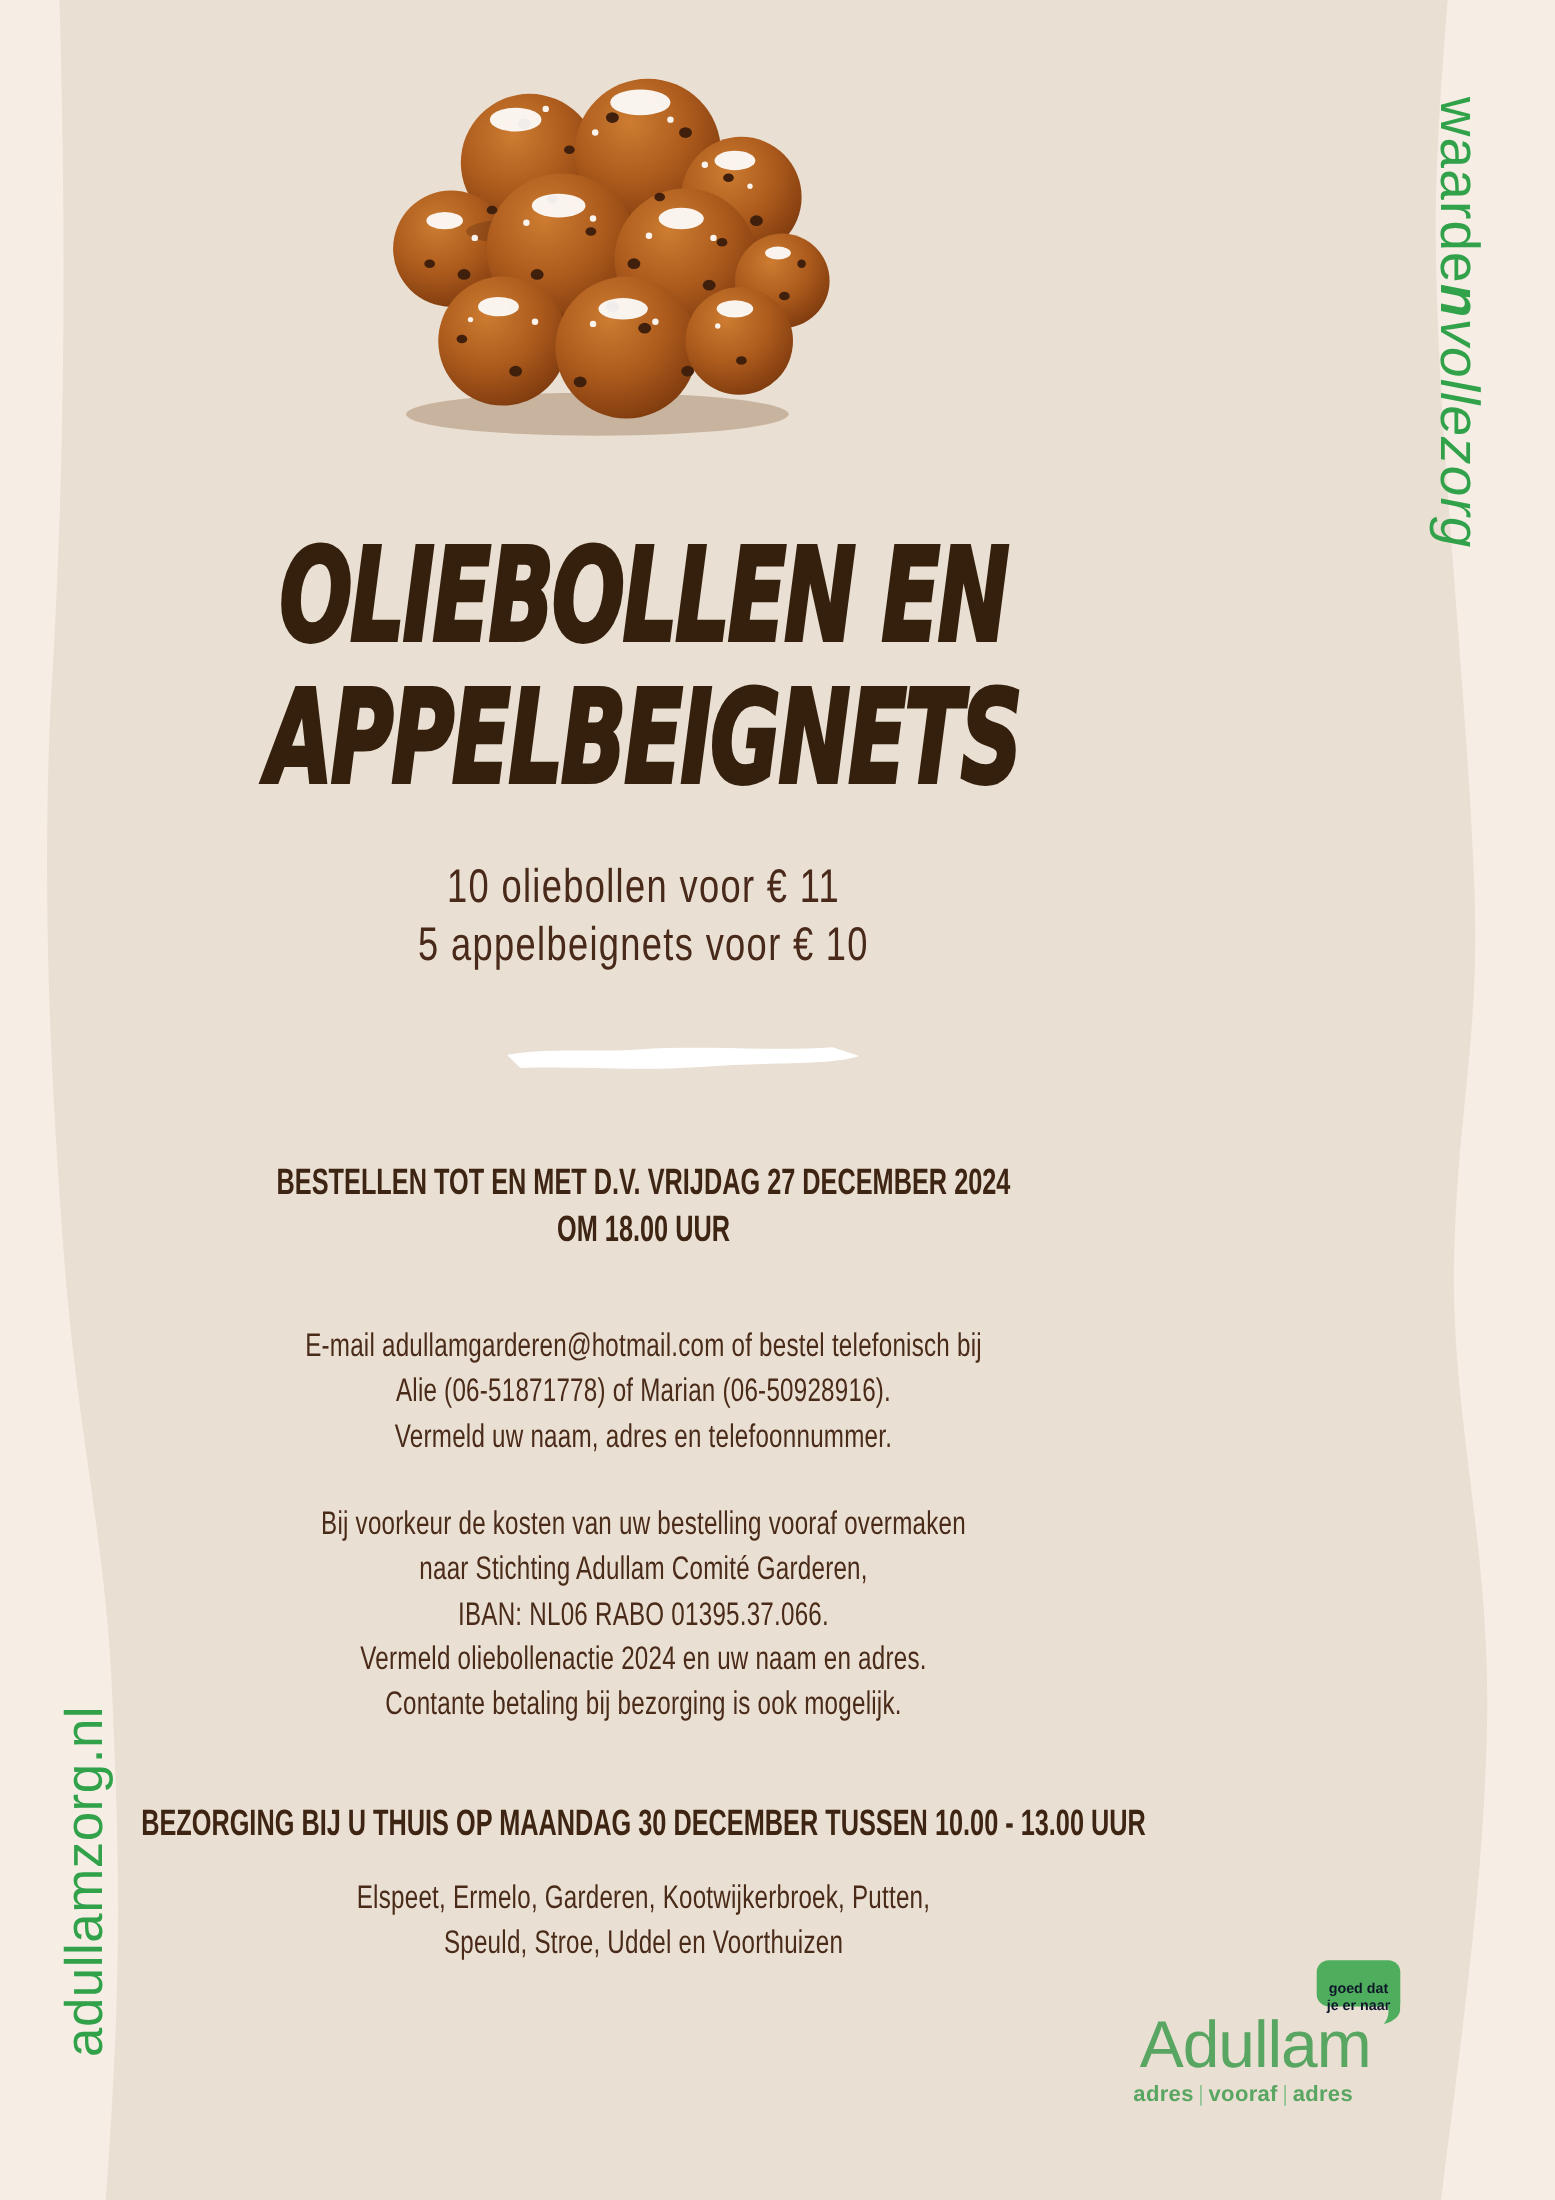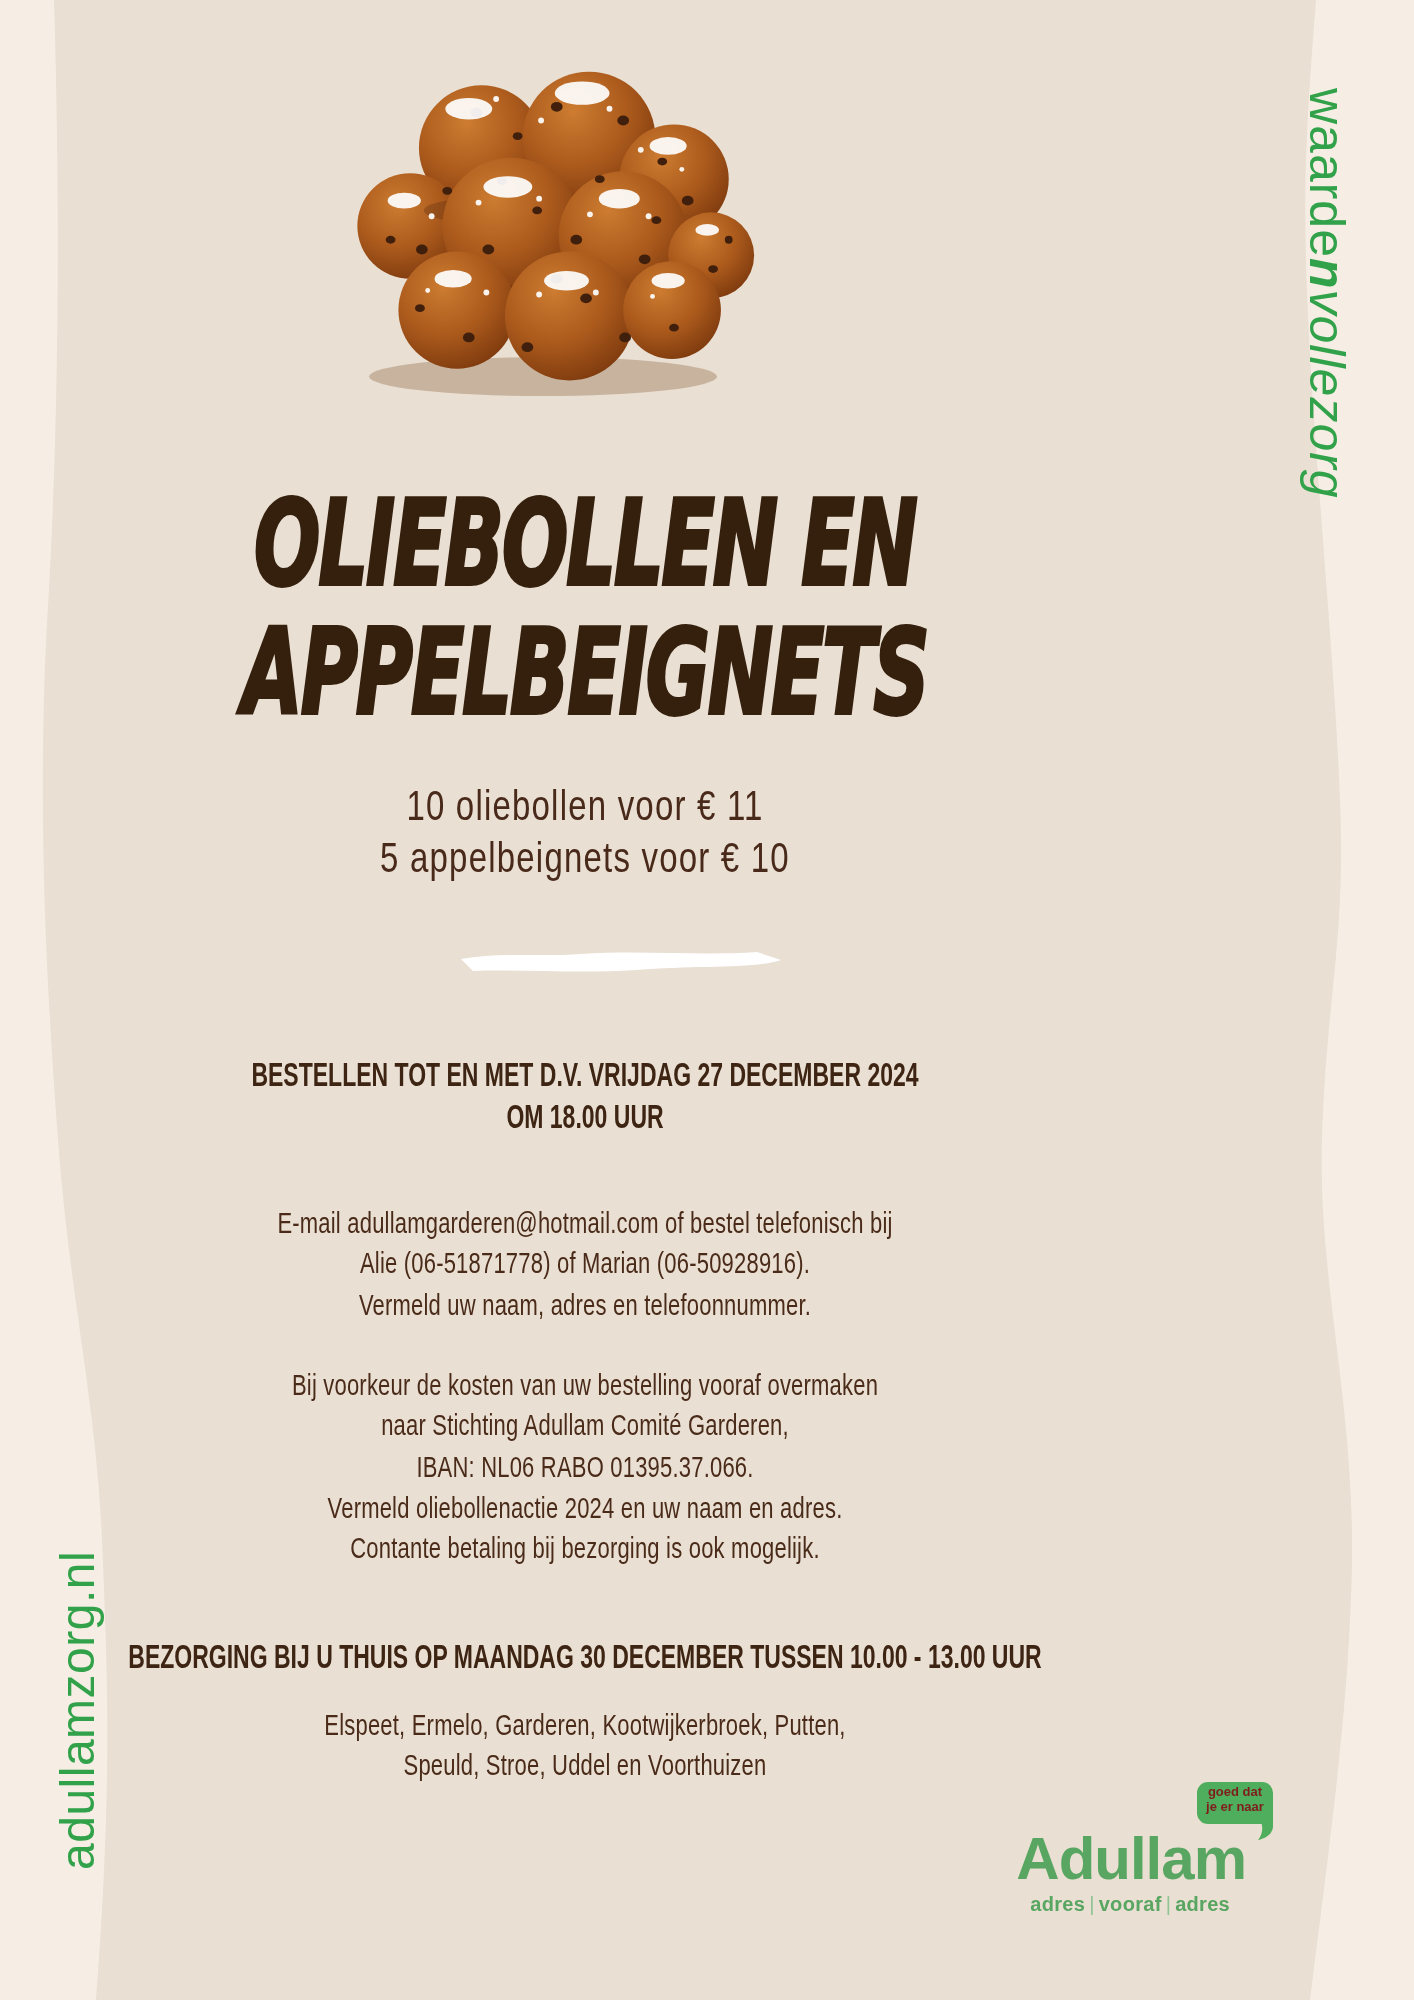--- a/index.html
+++ b/index.html
@@ -66,27 +66,27 @@
     transform:scaleY(1.35);transform-origin:center top;
   }
   .par-contact{top:1203px;}
   .par-payment{top:1365px;}
   .par-towns{top:1705px;}
 
   
   .bubble{
     position:absolute;left:1197px;top:1782px;width:76px;height:42px;
     background:#4fae5d;border-radius:11px 11px 2px 11px;
-    color:#7f1d1d;font-weight:700;font-size:13px;line-height:1.15;
-    text-align:center;padding-top:3px;box-sizing:border-box;
+    color:#0f172a;font-weight:700;font-size:13px;line-height:1.15;
+    text-align:center;padding-top:19px;box-sizing:border-box;
   }
   .bubble-tail{position:absolute;left:1257px;top:1822px;}
   .wordmark{
     position:absolute;right:168px;top:1826px;
-    font-weight:700;font-size:60px;letter-spacing:-1px;color:#58a661;
+    font-weight:400;font-size:60px;letter-spacing:-1px;color:#58a661;
     line-height:1.1;
   }
   .tagline{
     position:absolute;right:184px;top:1893px;
     font-weight:700;font-size:20px;letter-spacing:0.3px;color:#58a661;
   }
   .tagline .pipe{color:#8fc494;font-weight:400;padding:0 4px;}
 </style>
 </head>
 <body>

